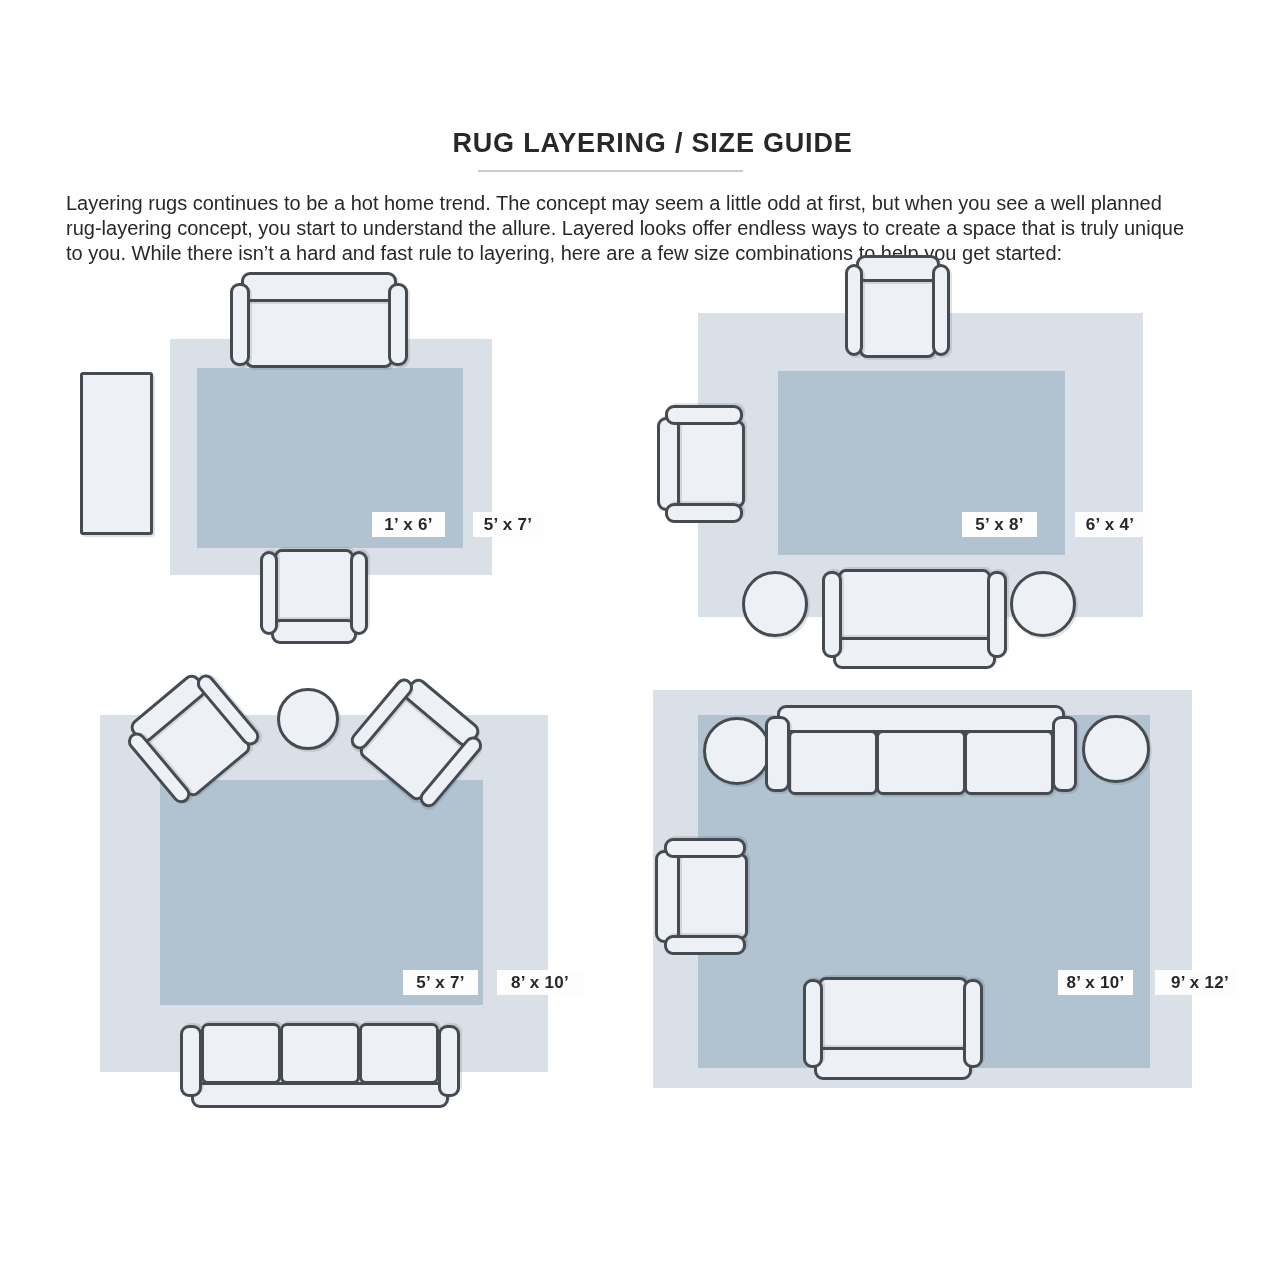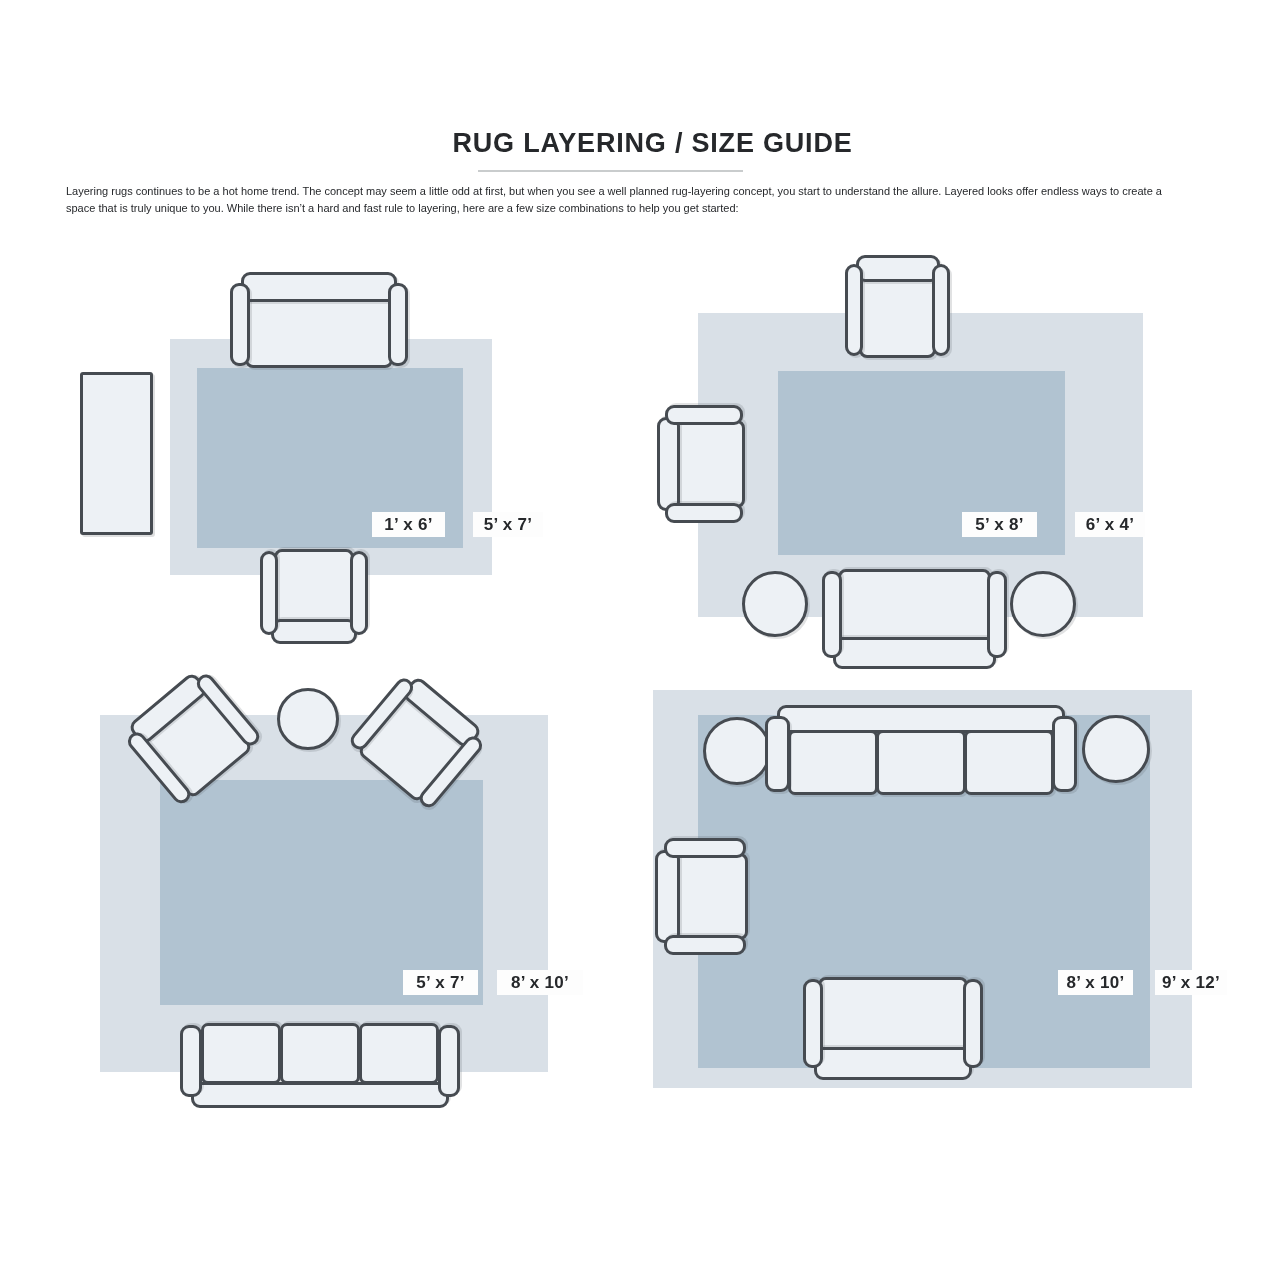--- a/index.html
+++ b/index.html
@@ -15,22 +15,22 @@
     font-family:"Liberation Sans",sans-serif;color:var(--text);
   }
   .page-title{
     position:absolute;top:128px;left:0;width:100%;text-align:center;
     font-size:27px;font-weight:700;letter-spacing:0.8px;color:var(--text);padding-left:20px;
   }
   .title-divider{
     position:absolute;top:170px;left:478px;width:265px;height:2px;background:#c9cccd;
   }
   .intro{
-    position:absolute;top:183px;left:66px;width:1125px;
-    font-size:11px;line-height:17px;color:var(--text);
+    position:absolute;top:191px;left:66px;width:1125px;
+    font-size:20px;line-height:25px;color:var(--text);
   }
   .rug{position:absolute;}
   .rug.large{background:var(--large-rug);z-index:1;}
   .rug.small{background:var(--small-rug);z-index:2;}
   .runner{
     position:absolute;z-index:2;background:var(--furniture-fill);
     border:3px solid var(--outline);border-radius:3px;box-sizing:border-box;
     box-shadow:2px 2px 0 rgba(70,75,81,0.18);
   }
   .furn{position:absolute;z-index:3;}
@@ -175,16 +175,16 @@
       <div class="part arm-l"></div>
       <div class="part arm-r"></div>
     </div>
     <div class="furn sofa2 flip" style="left:803px;top:975px;width:180px;height:105px;">
       <div class="part seat"></div>
       <div class="part back"></div>
       <div class="part arm-l"></div>
       <div class="part arm-r"></div>
     </div>
     <div class="size-label" style="left:1058px;top:970px;width:75px;height:25px;">8’ x 10’</div>
-    <div class="size-label" style="left:1155px;top:970px;width:72px;height:25px;">9’ x 12’</div>
+    <div class="size-label" style="left:1155px;top:970px;width:72px;height:25px;padding-left:9px;">9’ x 12’</div>
   </div>
 
 </div>
 
 </body></html>

